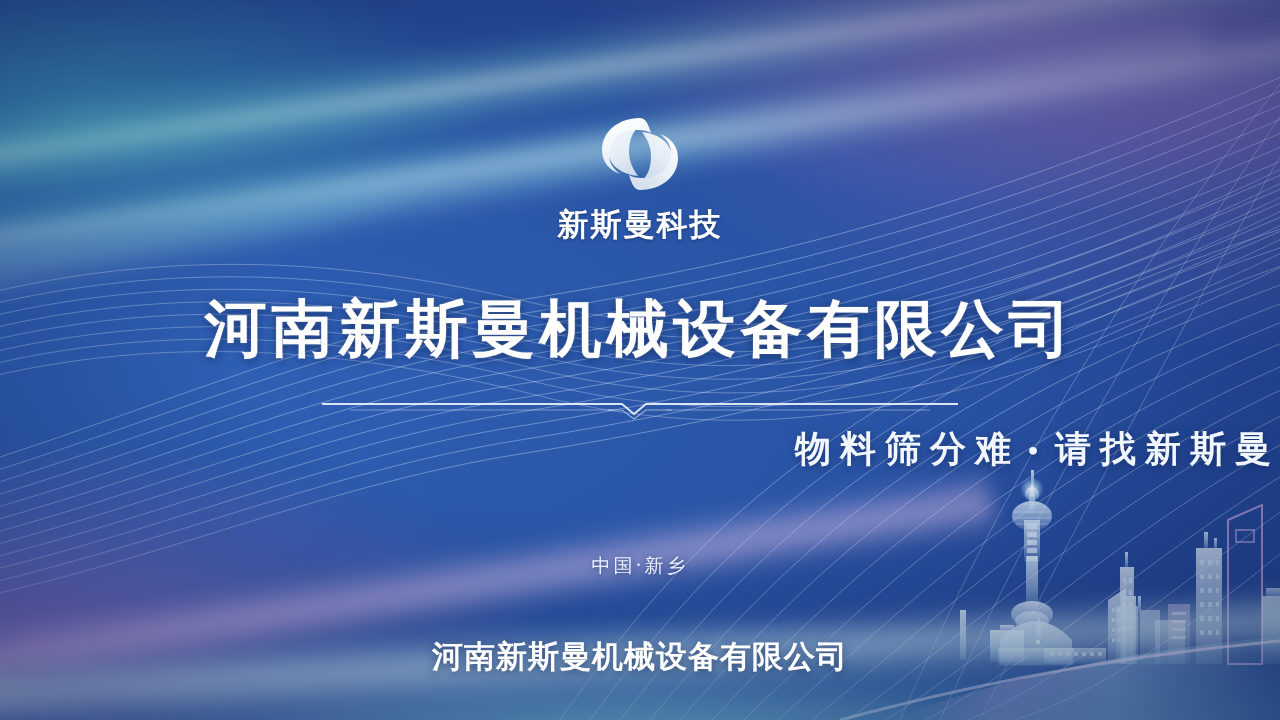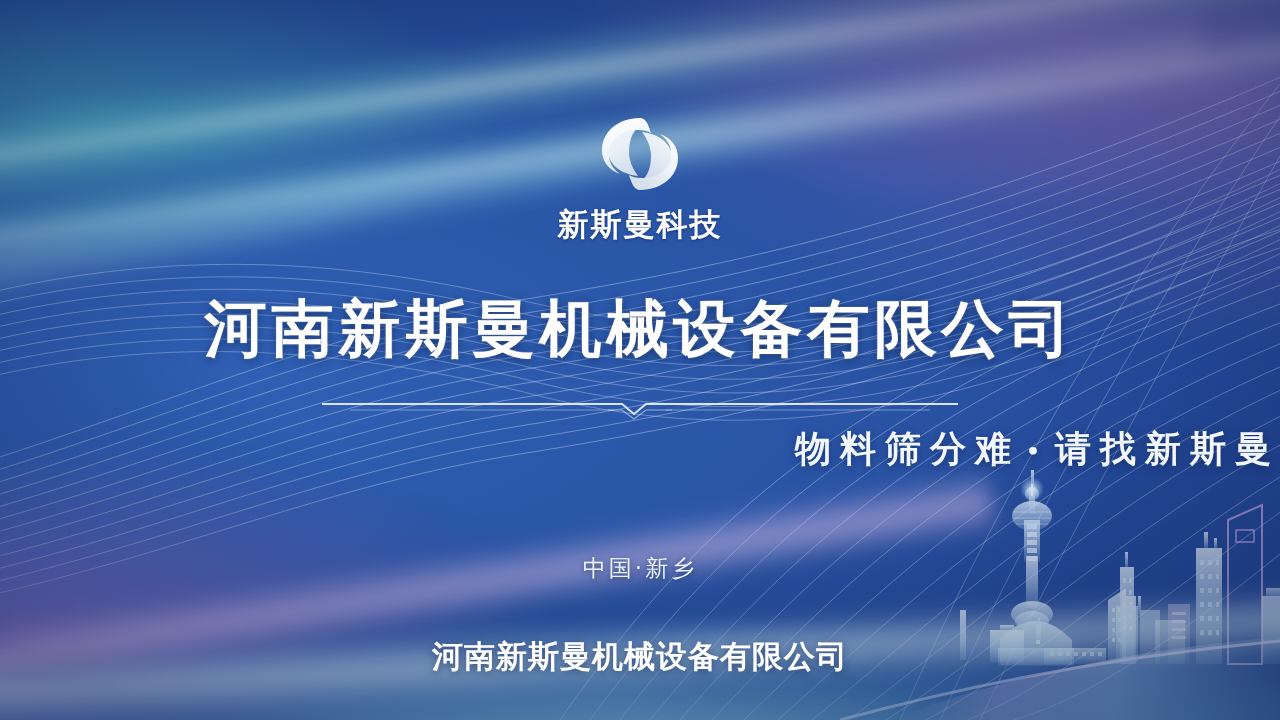--- a/index.html
+++ b/index.html
@@ -159,21 +159,21 @@
     white-space: nowrap;
   }
   #tagline .dot-sep { font-size: 22px; vertical-align: middle; padding: 0 6px; }
 
   
   #location {
     position: absolute; top: 553px; left: 0; right: 0;
     text-align: center;
     color: #ecf3ff;
     font-family: "DejaVu Sans", "Liberation Sans", sans-serif;
-    font-size: 23px;
+    font-size: 19px;
     letter-spacing: 3px;
     text-shadow: 0 1px 5px rgba(10,28,75,0.5);
     white-space: nowrap;
   }
 
   
   #footer-company {
     position: absolute; top: 636px; left: 0; right: 0;
     text-align: center;
     color: #ffffff;

